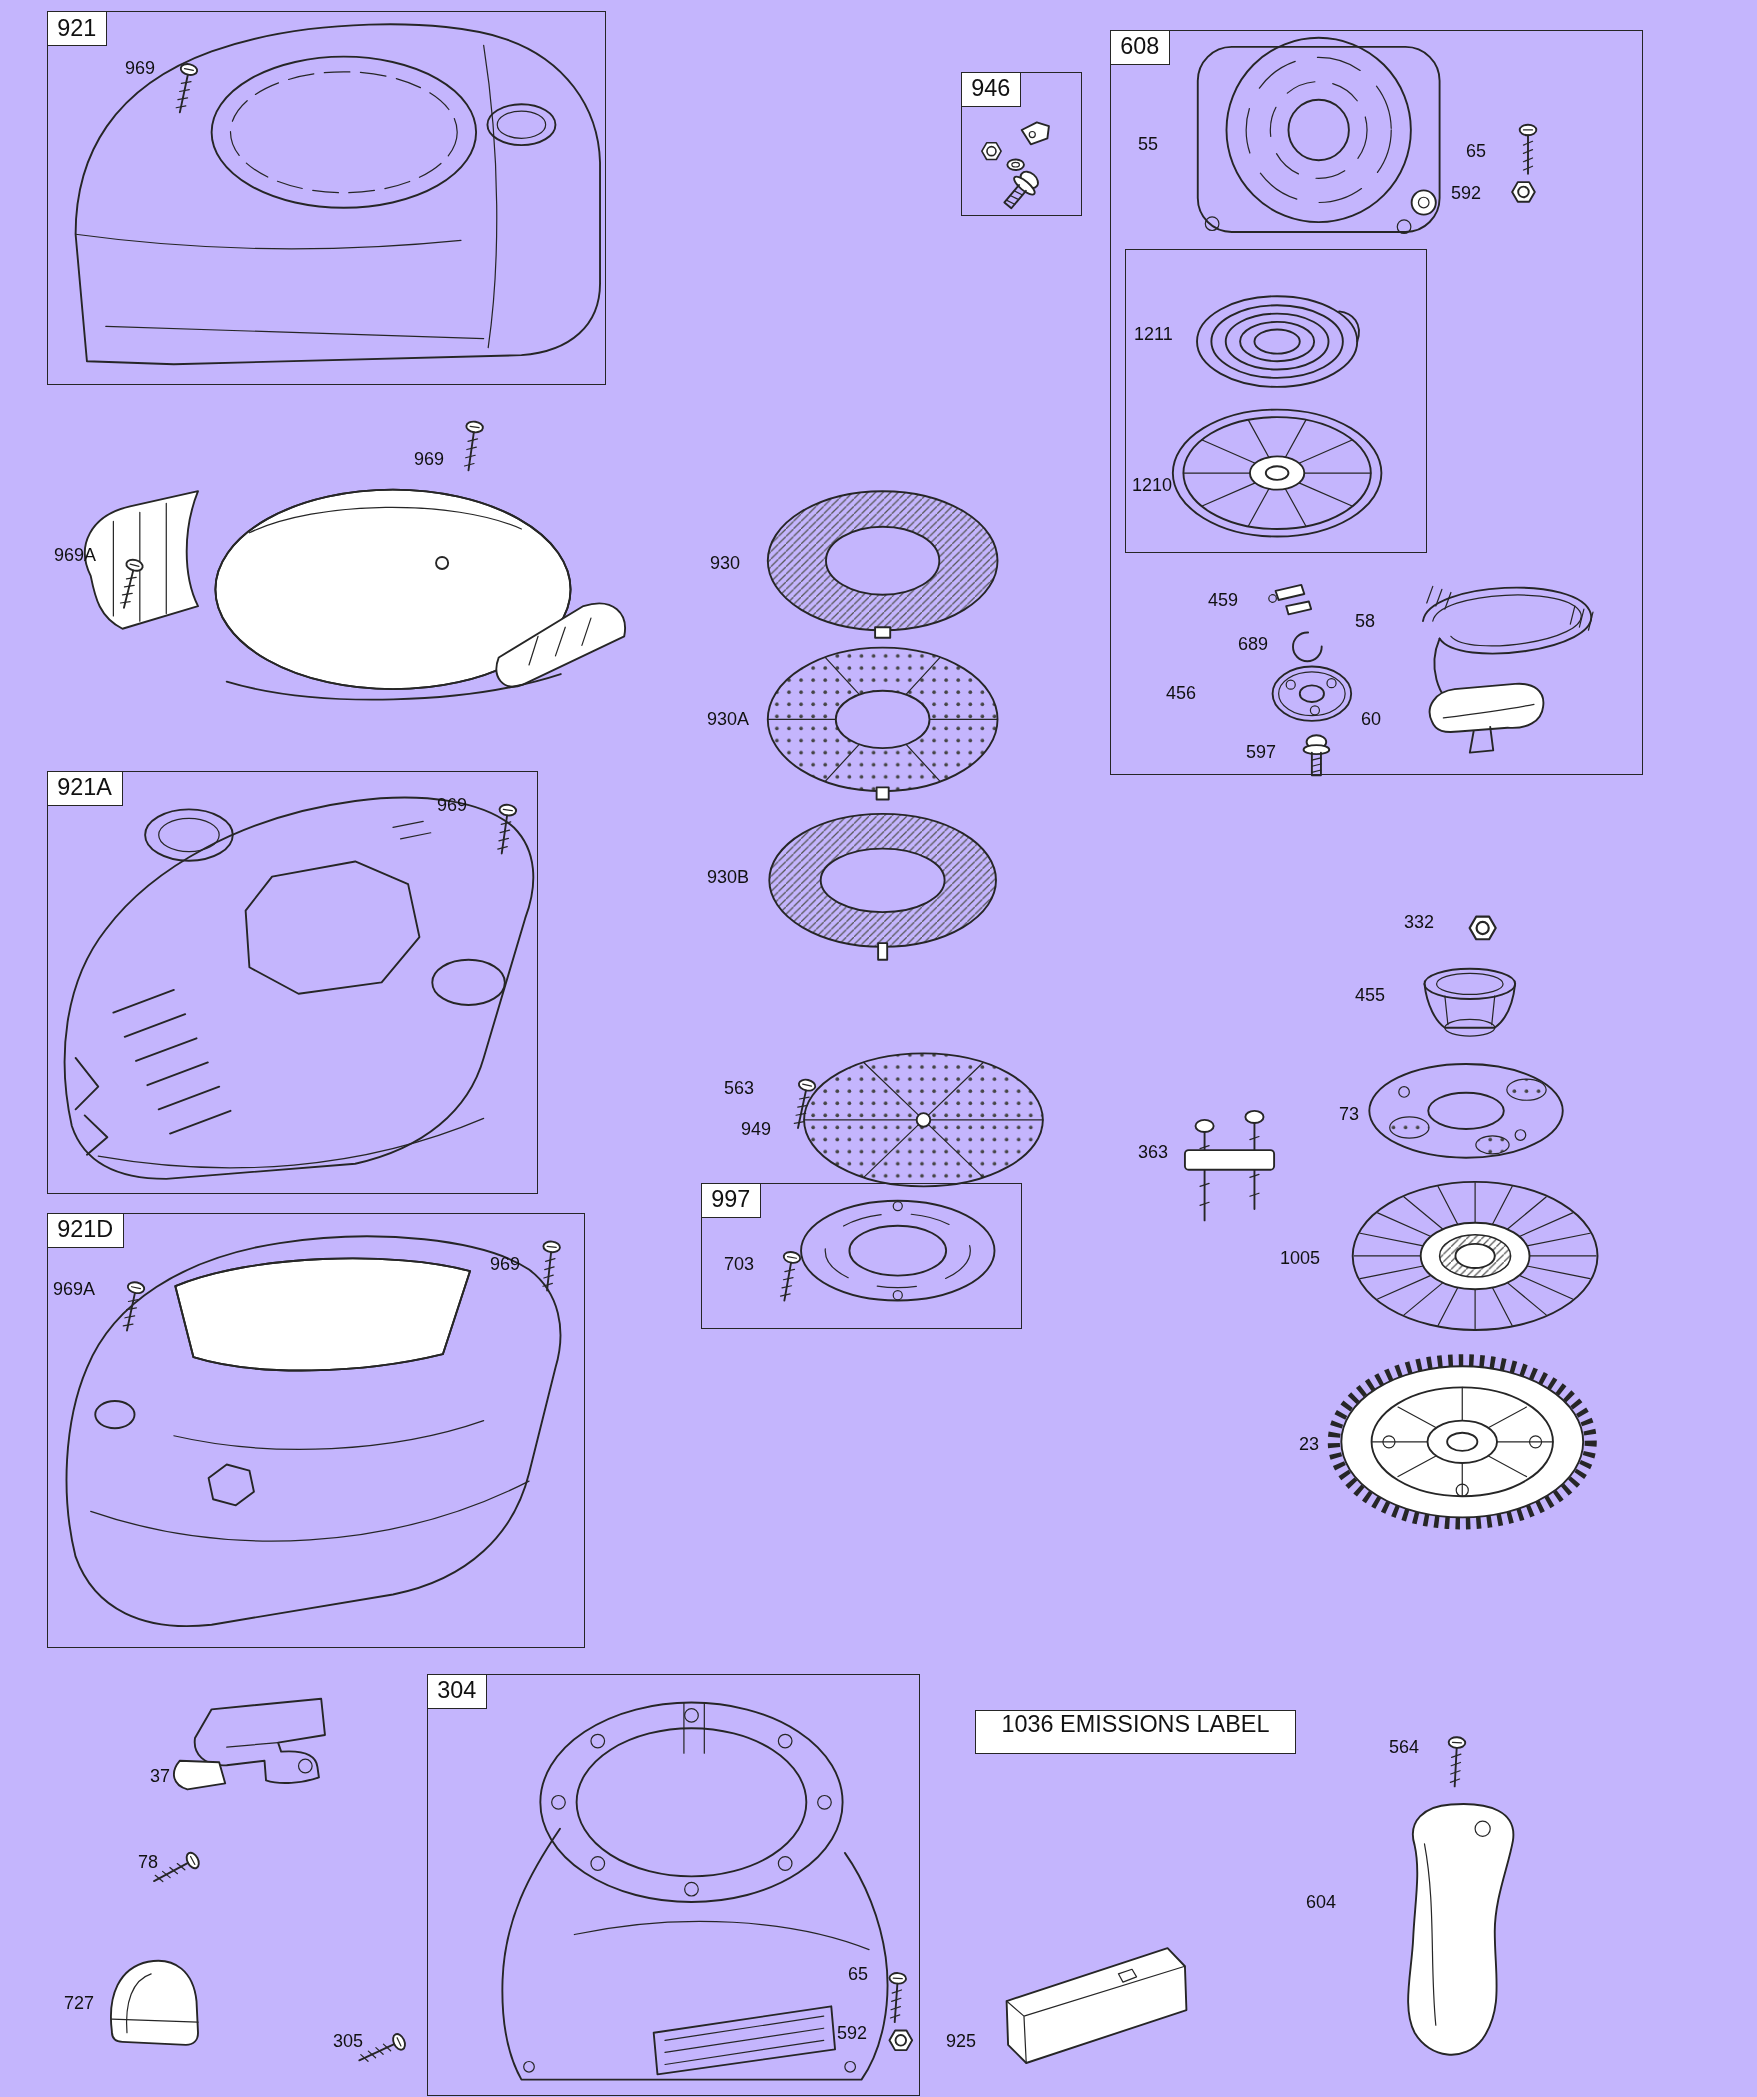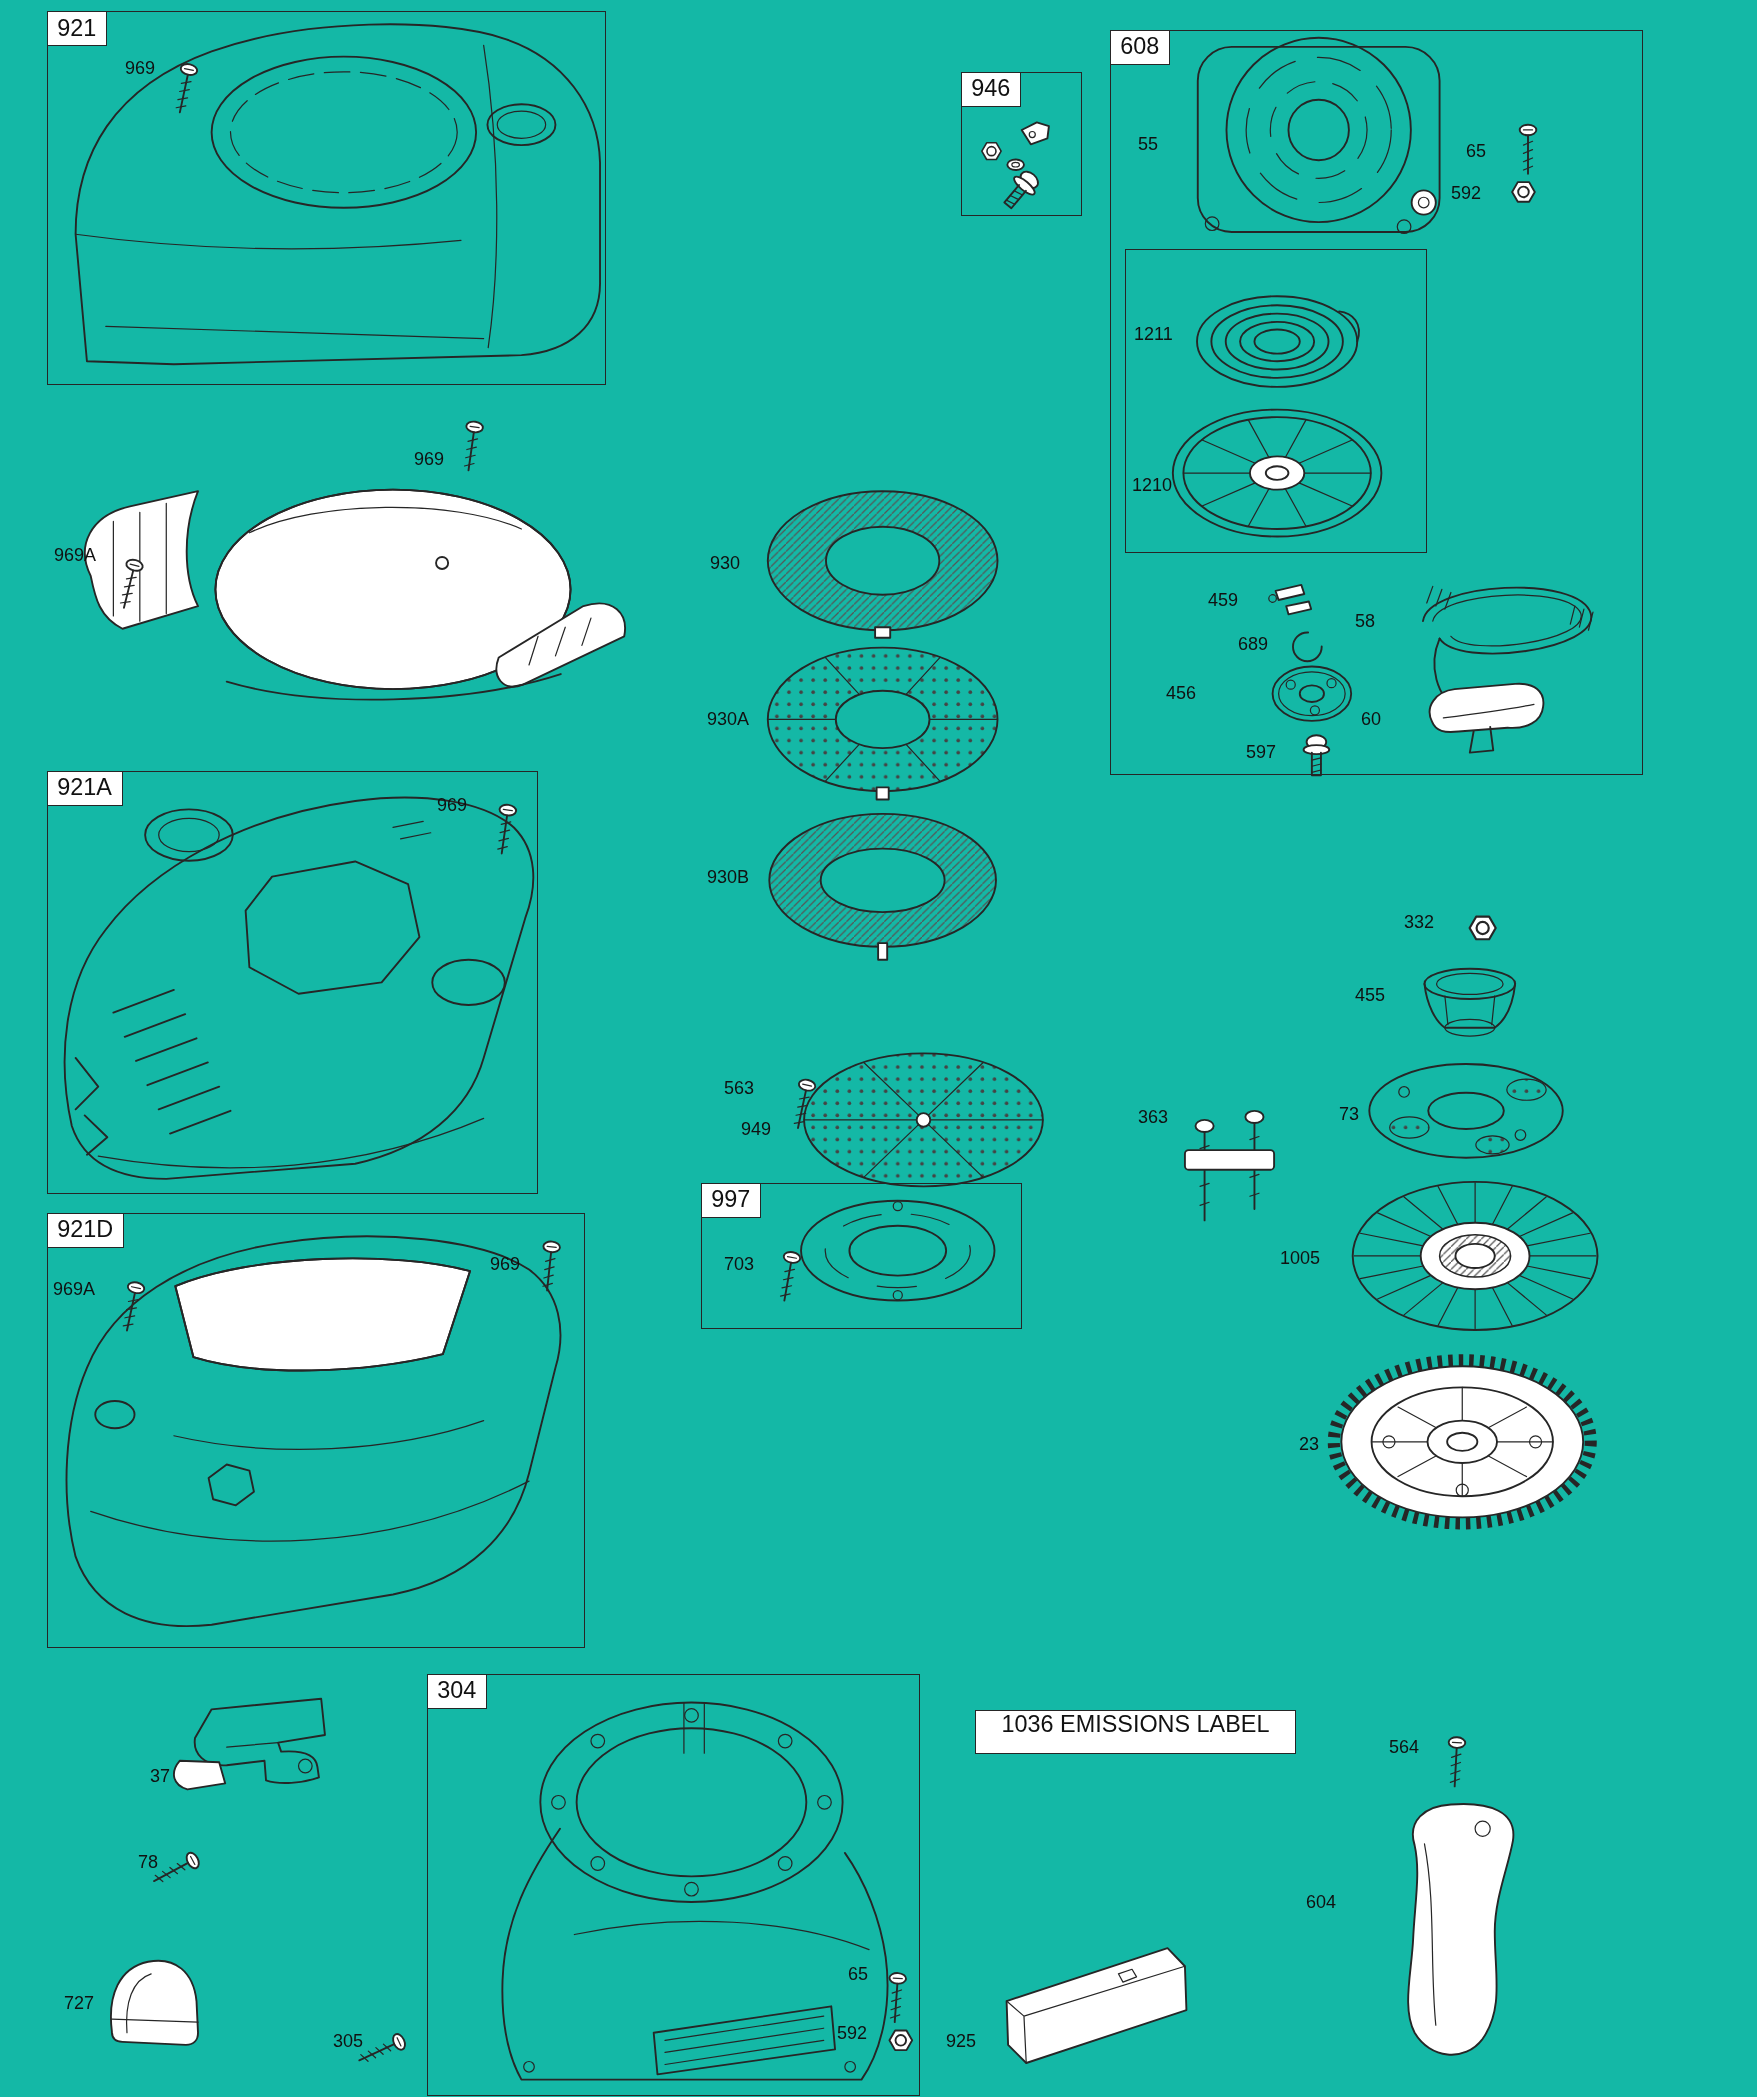--- a/index.html
+++ b/index.html
@@ -1,17 +1,17 @@
 <!DOCTYPE html>
 <html style="font-size:12px"><head>
 <meta charset="utf-8">
 <style>
   *{box-sizing:border-box}
   body{margin:0;background:#fff;font-family:"Liberation Sans",sans-serif;color:#111}
-  #canvas{position:relative;width:1757px;height:2097px;background:#14b8a6;overflow:hidden}
+  #canvas{position:relative;width:1757px;height:2097px;background:#c4b5fd;overflow:hidden}
   #art{position:absolute;left:0;top:0}
   .gbox{position:absolute;border:1.5px solid #262626}
   .gtab{position:absolute;top:-1.5px;left:-1.5px;border:1.5px solid #262626;background:#fff;
         padding:3.8px 9.8px;font-size:23.4px;line-height:1.1;white-space:nowrap}
   .textbox{display:flex;justify-content:center;font-size:23.4px;background:#fff}
   .callout{position:absolute;font-size:18px;line-height:1;white-space:nowrap}
   .ln{stroke:#262626;stroke-width:2.5;fill:none;stroke-linecap:round;stroke-linejoin:round}
   .lnf{stroke:#262626;stroke-width:2.5;fill:#fff;stroke-linejoin:round}
   .thin{stroke-width:1.6}
 </style>
@@ -332,21 +332,21 @@
   <span class="callout" style="left:1361px;top:710px">60</span>
   <span class="callout" style="left:710px;top:554px">930</span>
   <span class="callout" style="left:707px;top:710px">930A</span>
   <span class="callout" style="left:707px;top:868px">930B</span>
   <span class="callout" style="left:724px;top:1079px">563</span>
   <span class="callout" style="left:741px;top:1120px">949</span>
   <span class="callout" style="left:724px;top:1255px">703</span>
   <span class="callout" style="left:1404px;top:913px">332</span>
   <span class="callout" style="left:1355px;top:986px">455</span>
   <span class="callout" style="left:1339px;top:1105px">73</span>
-  <span class="callout" style="left:1138px;top:1108px">363</span>
+  <span class="callout" style="left:1138px;top:1143px">363</span>
   <span class="callout" style="left:1280px;top:1249px">1005</span>
   <span class="callout" style="left:1299px;top:1435px">23</span>
   <span class="callout" style="left:150px;top:1767px">37</span>
   <span class="callout" style="left:138px;top:1853px">78</span>
   <span class="callout" style="left:64px;top:1994px">727</span>
   <span class="callout" style="left:333px;top:2032px">305</span>
   <span class="callout" style="left:848px;top:1965px">65</span>
   <span class="callout" style="left:837px;top:2024px">592</span>
   <span class="callout" style="left:946px;top:2032px">925</span>
   <span class="callout" style="left:1389px;top:1738px">564</span>

